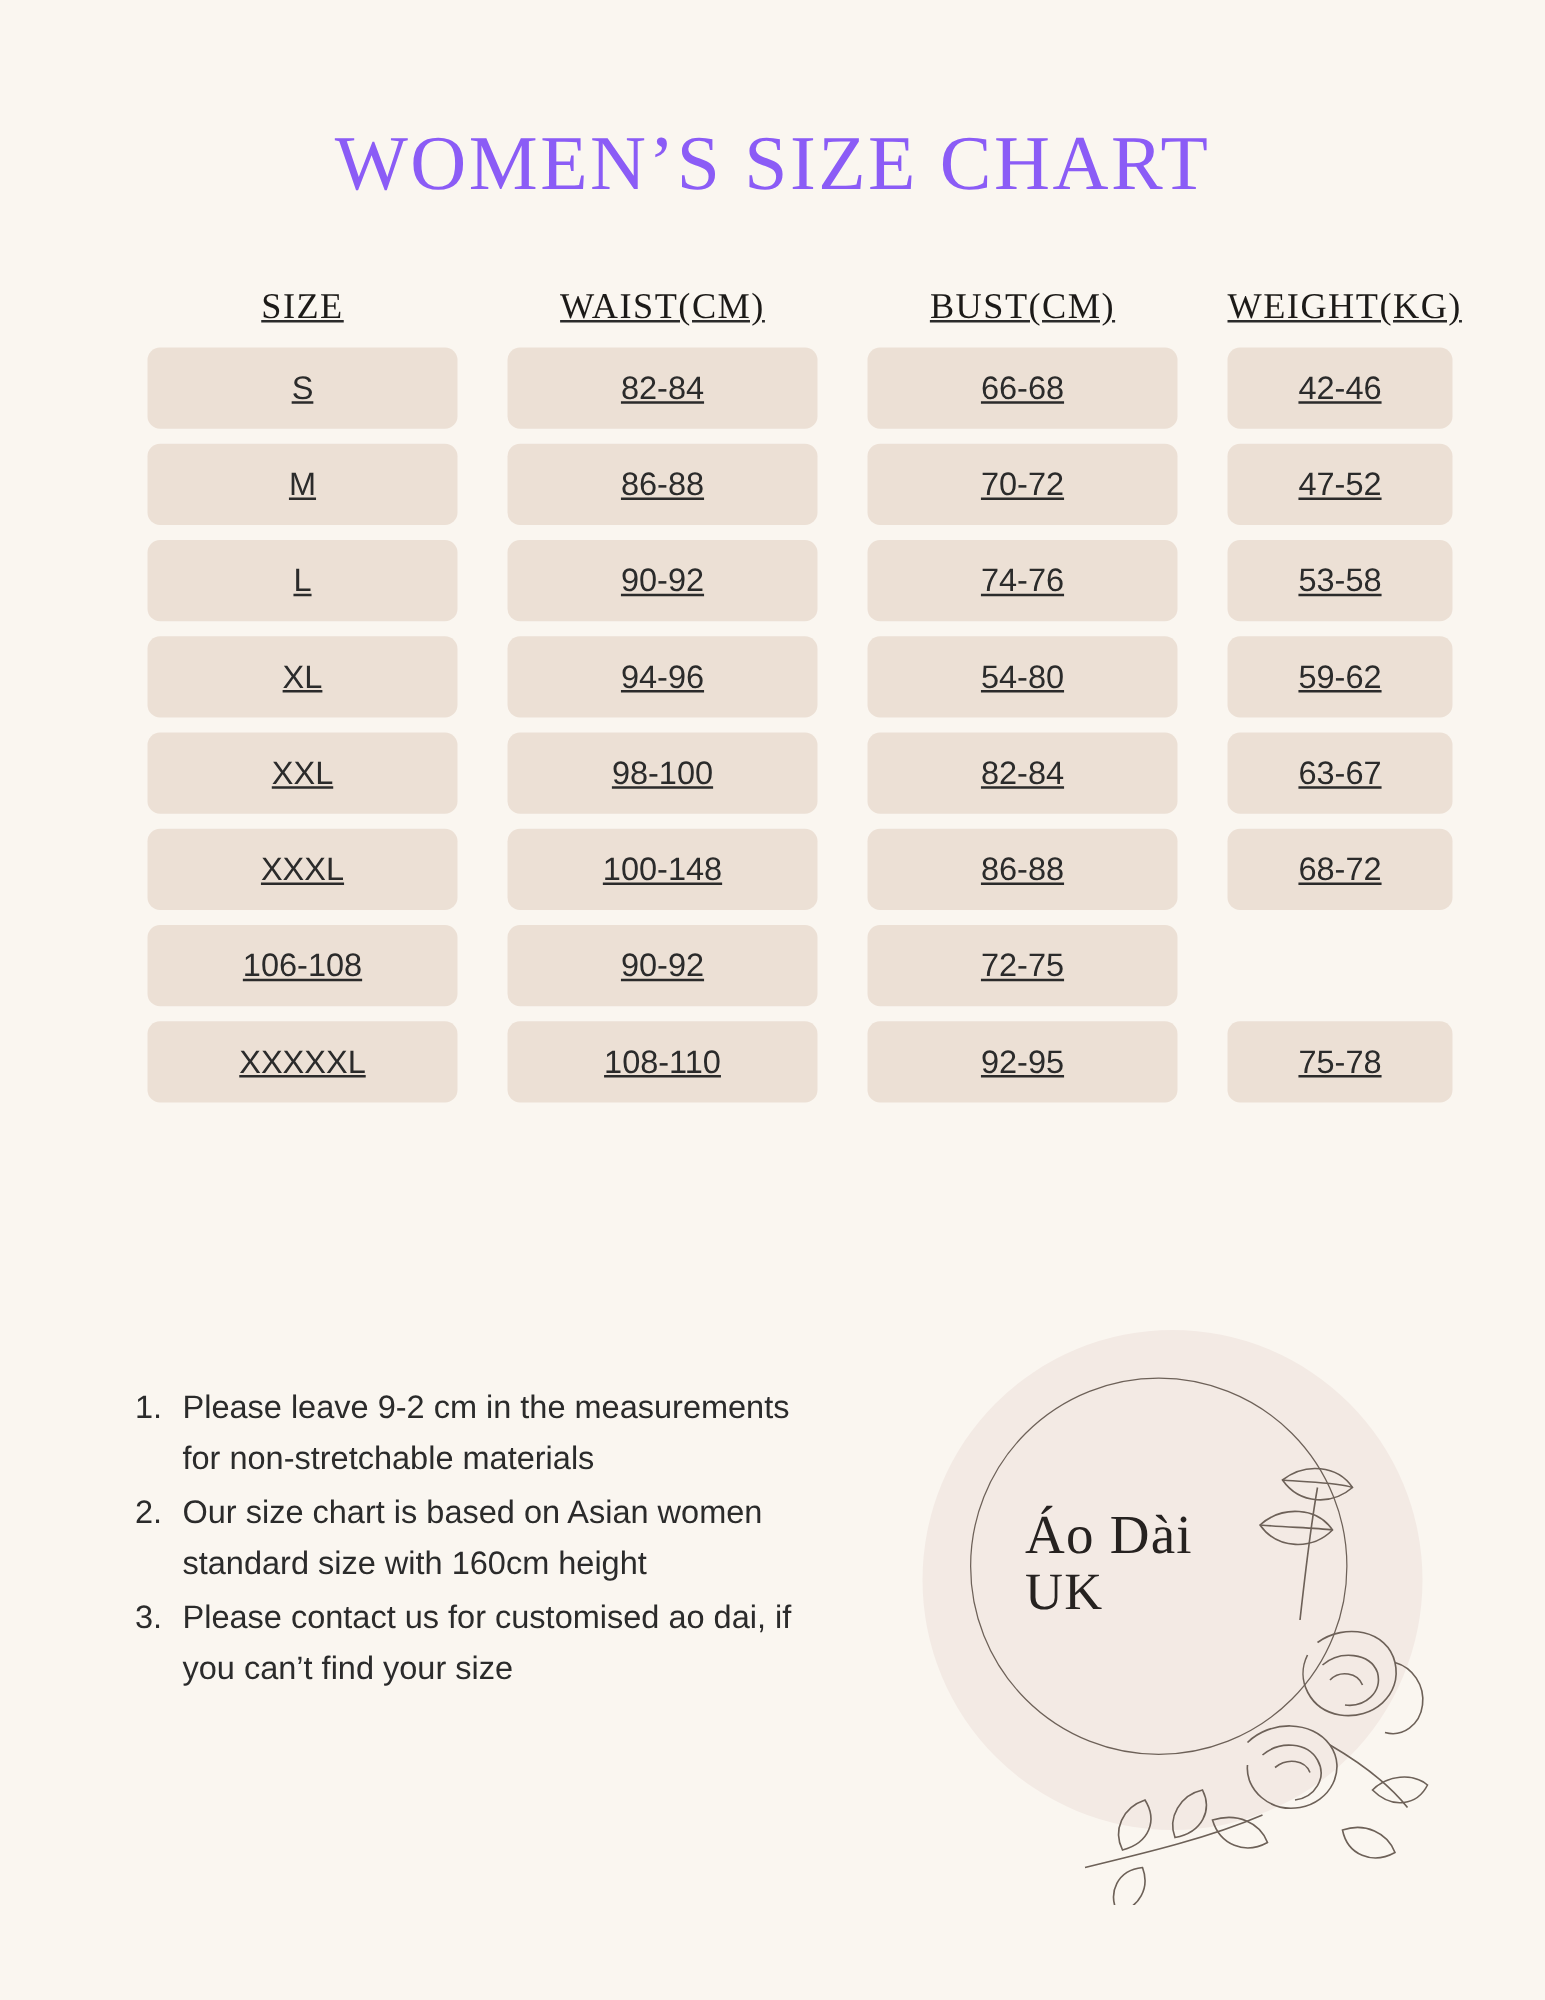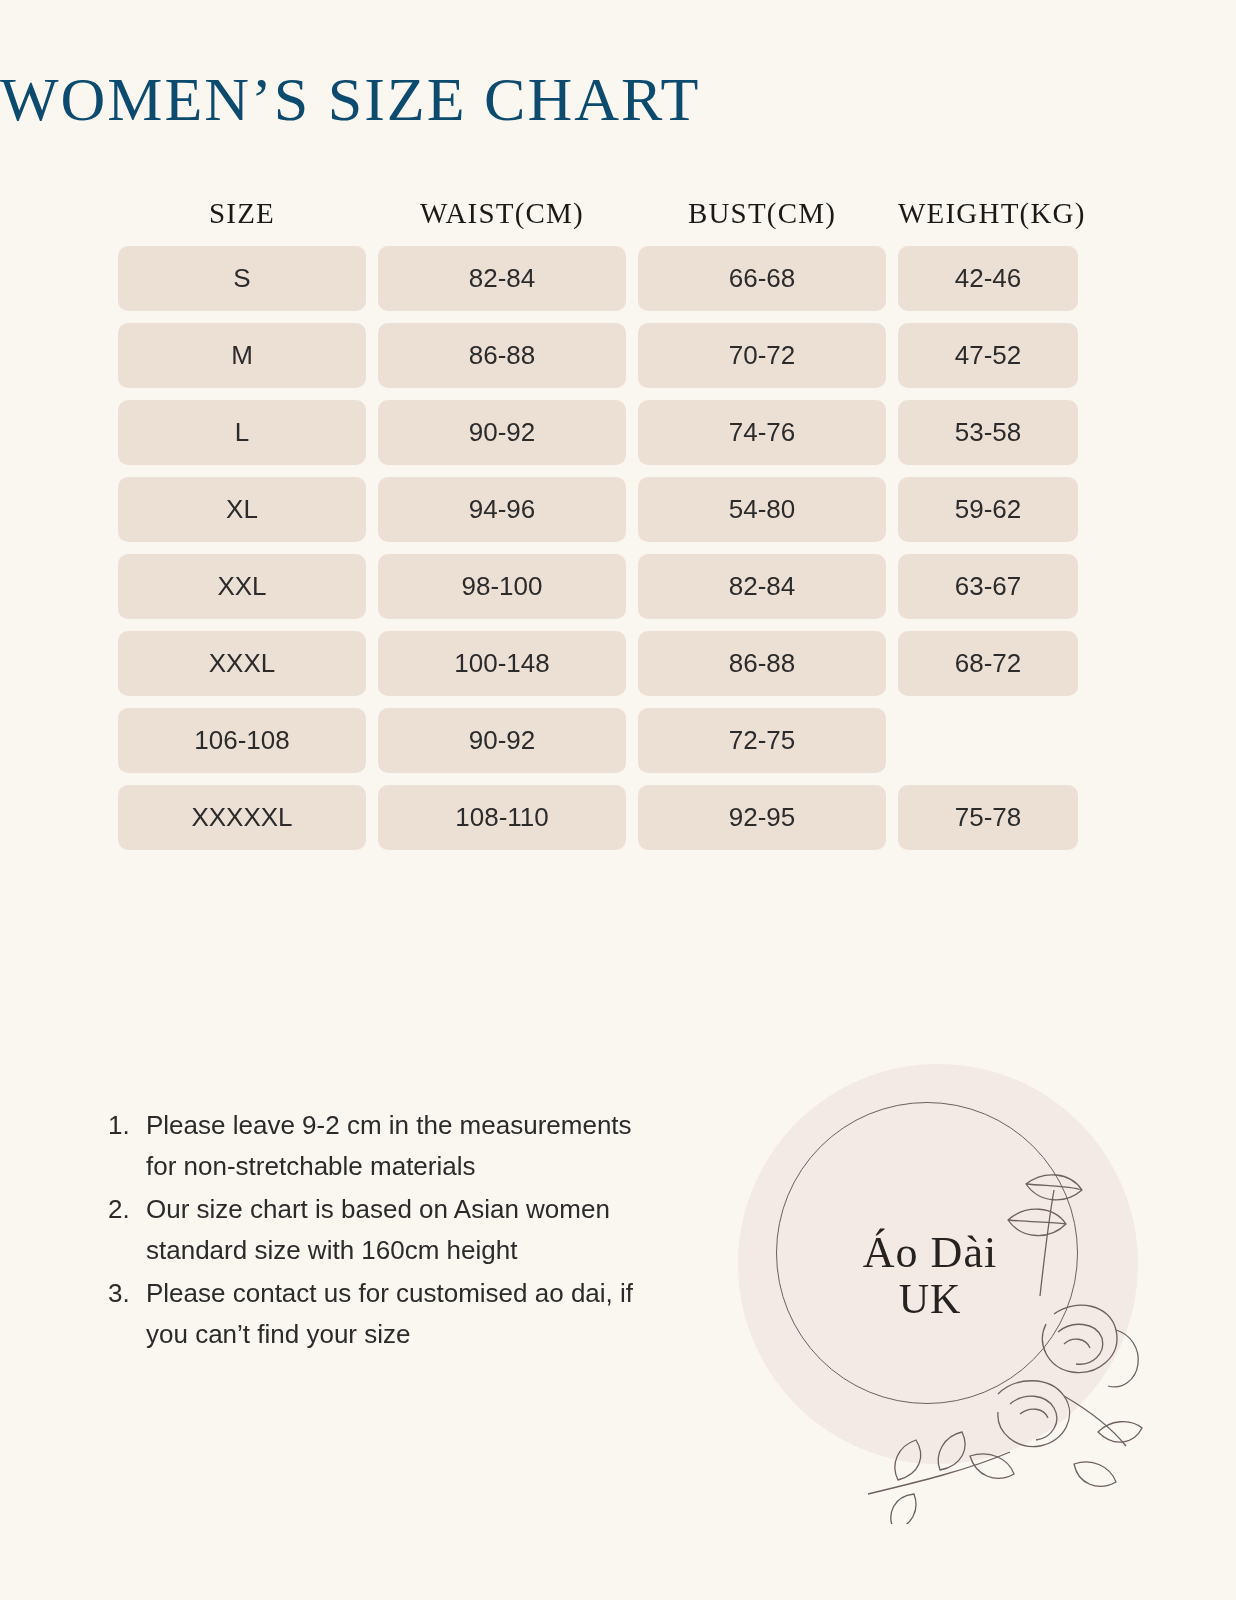--- a/index.html
+++ b/index.html
@@ -17,42 +17,44 @@
   }
   .page {
     position: relative;
     width: 1236px;
     height: 1600px;
     box-sizing: border-box;
   }
 
   
   .title {
+    text-align: center;
     font-family: "Liberation Serif", serif;
     font-size: 62px;
     letter-spacing: 2px;
-    color: #0c4a6e;
+    color: #8b5cf6;
     margin: 0;
-    padding-top: 64px;
+    padding-top: 96px;
     font-weight: 400;
     white-space: nowrap;
   }
 
   
   .table {
     margin: 0 auto;
     padding-top: 62px;
     width: 1000px;
   }
   .row {
     display: grid;
     grid-template-columns: 248px 248px 248px 180px;
-    column-gap: 12px;
+    column-gap: 40px;
     justify-content: start;
     margin-bottom: 12px;
+    text-decoration: underline;
   }
   .row.header {
     margin-bottom: 16px;
   }
   .hcell {
     font-family: "Liberation Serif", serif;
     font-size: 29px;
     letter-spacing: 1.2px;
     text-align: center;
     color: #1c1a18;
@@ -114,23 +116,23 @@
     left: 48px;
     top: 48px;
     width: 300px;
     height: 300px;
     border-radius: 50%;
     border: 1.6px solid #6d6158;
   }
   .logo-text {
     position: absolute;
     left: 92px;
-    top: 176px;
+    top: 151px;
     width: 220px;
-    text-align: center;
+    text-align: left;
     font-family: "Liberation Serif", serif;
     color: #262220;
   }
   .logo-line1 {
     font-size: 44px;
     line-height: 1.05;
     letter-spacing: 1px;
   }
   .logo-line2 {
     font-size: 42px;

